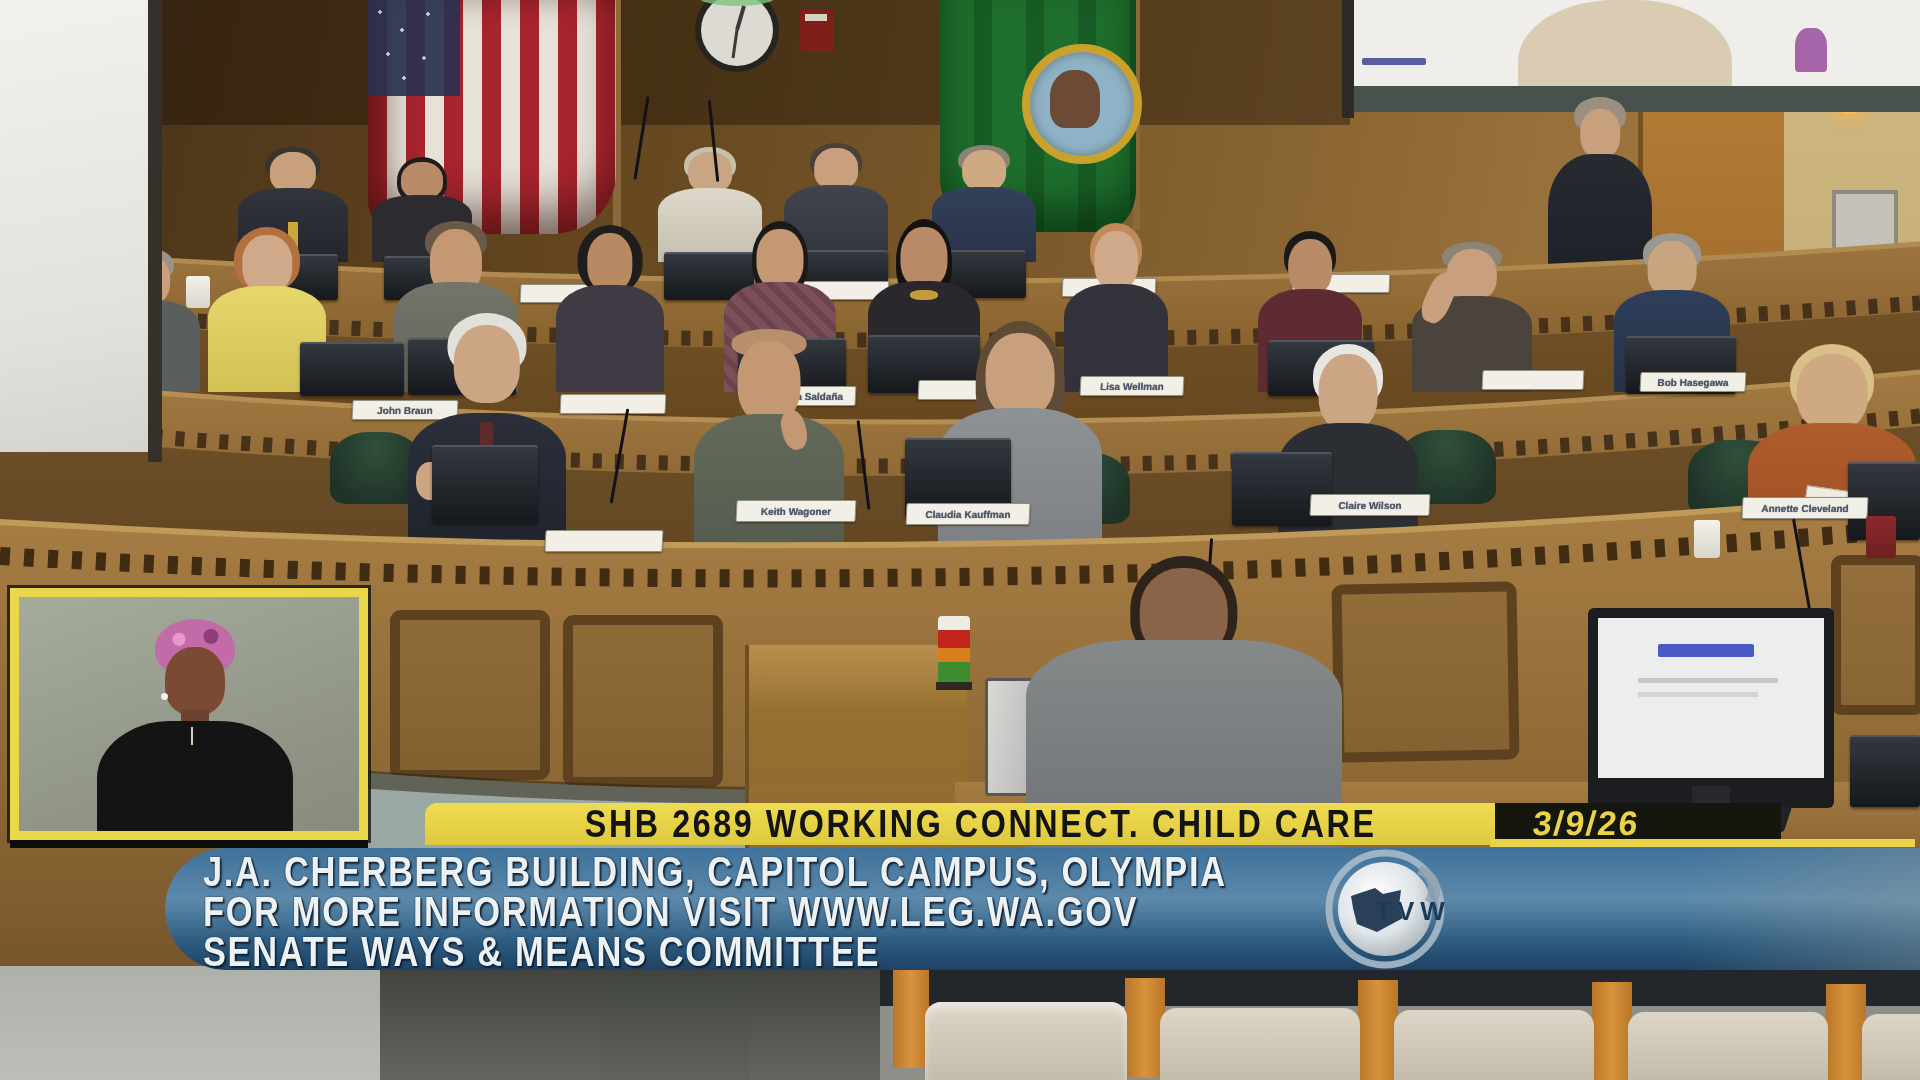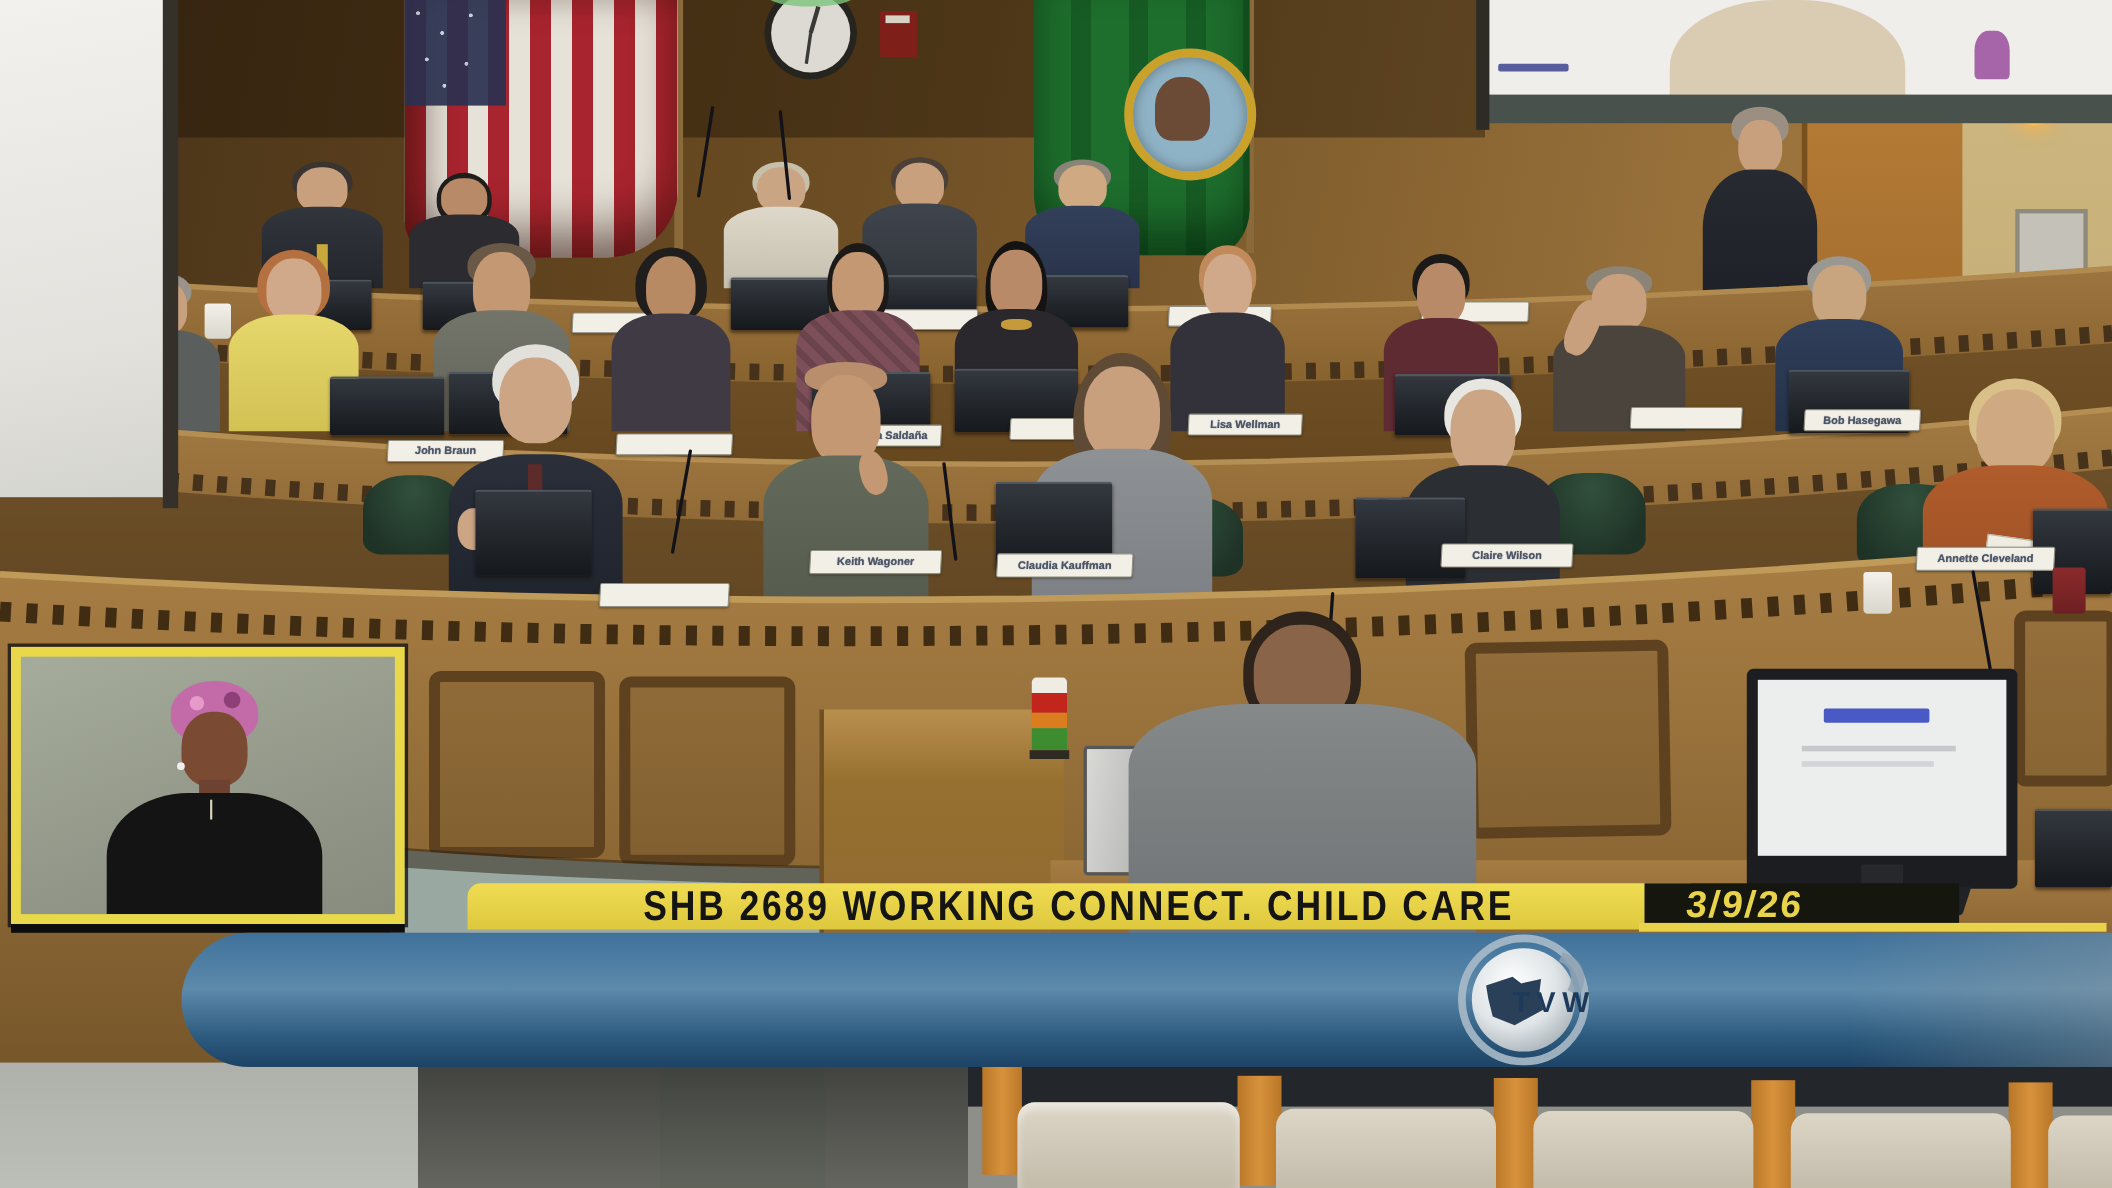--- a/index.html
+++ b/index.html
@@ -383,20 +383,25 @@
     <span style="font-weight:bold;font-size:38px;color:#141414;letter-spacing:3px;transform:scaleX(.85);white-space:nowrap;">SHB 2689 WORKING CONNECT. CHILD CARE</span>
   </div>
   <div class="abs" style="left:1495px;top:803px;width:286px;height:40px;background:#15170e;z-index:100;display:flex;align-items:center;">
     <span style="font-weight:bold;font-size:34px;color:#e9d34b;letter-spacing:2px;padding-left:38px;transform:skewX(-6deg);">3/9/26</span>
   </div>
   <div class="abs" style="left:1490px;top:839px;width:425px;height:8px;background:#e9d34b;z-index:100;"></div>
 
   <div class="abs" style="left:165px;top:848px;width:1755px;height:122px;border-radius:61px 0 0 61px;z-index:99;
               background:linear-gradient(#3f719a 0%,#5d8aab 42%,#2c5a7e 78%,#1d4365 100%);">
     <div class="abs" style="left:1515px;top:0;width:240px;height:122px;background:linear-gradient(90deg,rgba(150,158,158,0),rgba(150,158,158,.35));"></div>
+    <div class="abs" style="left:38px;top:4px;">
+      <div class="banner-text" style="font-size:42px;line-height:40px;">J.A. CHERBERG BUILDING, CAPITOL CAMPUS, OLYMPIA</div>
+      <div class="banner-text" style="font-size:42px;line-height:40px;">FOR MORE INFORMATION VISIT WWW.LEG.WA.GOV</div>
+      <div class="banner-text" style="font-size:42px;line-height:40px;">SENATE WAYS &amp; MEANS COMMITTEE</div>
+    </div>
 
     <svg width="150" height="122" viewBox="0 0 150 122" style="position:absolute;left:1148px;top:0;">
       <defs>
         <radialGradient id="sphere" cx="40%" cy="35%" r="70%">
           <stop offset="0" stop-color="#ffffff"></stop>
             <stop offset=".6" stop-color="#dfe4e7"></stop>
             <stop offset="1" stop-color="#aab4ba"></stop>
         </radialGradient>
       </defs>
       <circle cx="72" cy="61" r="56" fill="none" stroke="#a9bac8" stroke-width="7" opacity=".9"></circle>

